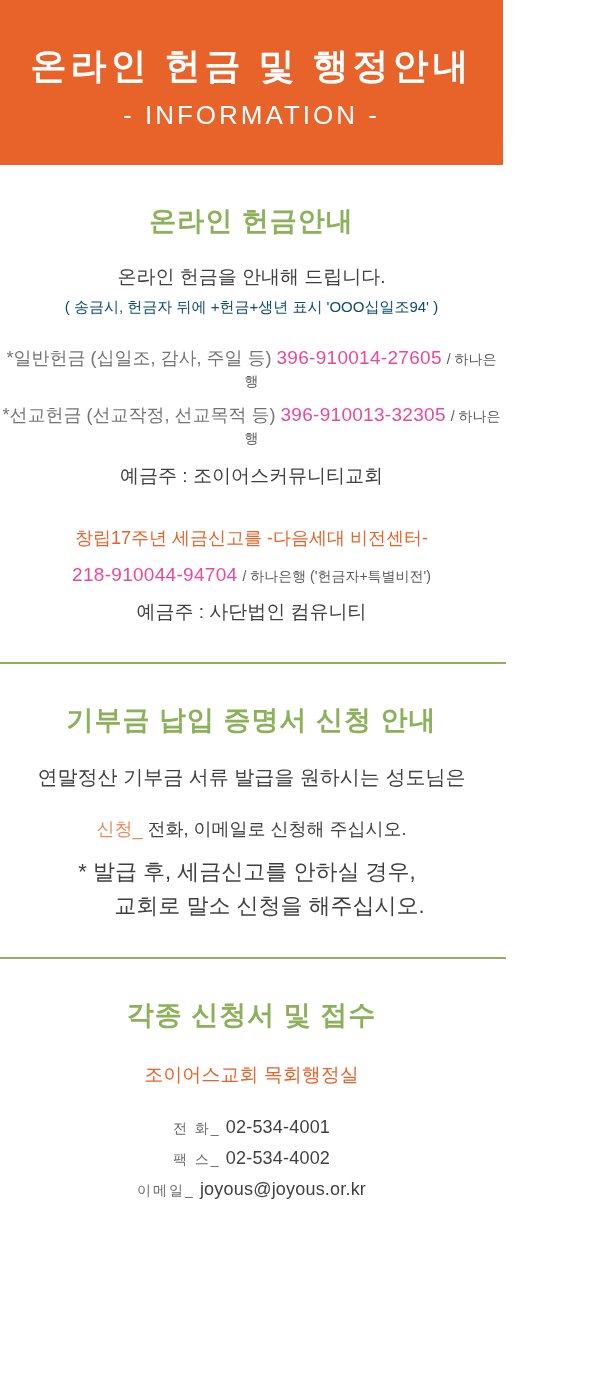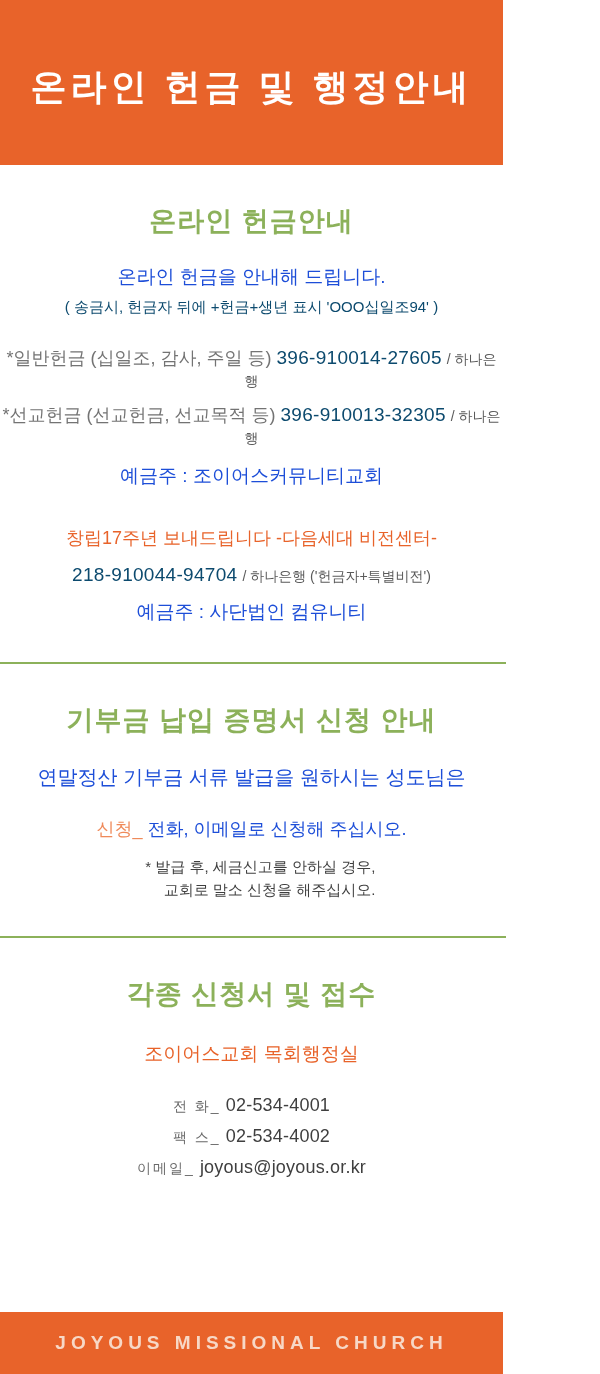--- a/index.html
+++ b/index.html
@@ -91,21 +91,21 @@
   .muted {
     color: #0c4a6e;
   }
   .orange {
     color: #e8632a;
   }
   .orange-light {
     color: #ef8a5a;
   }
   .dark {
-    color: #1d4ed8;
+    color: #404040;
   }
   .sm {
     font-size: 15px;
   }
 
   .gap-sm { height: 10px; }
   .gap-md { height: 20px; }
   .gap-lg { height: 30px; }
 
   .divider {
@@ -115,37 +115,37 @@
     margin: 34px auto 0 auto;
   }
 
   .acct-row {
     margin: 6px 0;
     font-size: 18px;
   }
 
   .acct-num {
     font-size: 19px;
-    color: #0c4a6e;
+    color: #ec4899;
     letter-spacing: 0.3px;
   }
 
   .bank {
     font-size: 14px;
     color: #5a5a5a;
   }
 
   .label-orange {
     color: #737373;
     font-size: 18px;
   }
 
   .indent-note {
-    text-align: right;
-    font-size: 15px;
+    text-align: left;
+    font-size: 22px;
     line-height: 1.55;
     color: #3f3f3f;
   }
   .indent-note .second {
     display: block;
     padding-left: 36px;
   }
 
   .contact-line {
     font-size: 18px;
@@ -174,50 +174,51 @@
     font-weight: bold;
   }
 </style>
 </head>
 <body>
 
 <div class="page">
 
   <div class="header">
     <div class="header-title">온라인 헌금 및 행정안내</div>
+    <div class="header-sub">- INFORMATION -</div>
   </div>
 
   <div class="content">
 
     <div class="section">
       <div class="section-title">온라인 헌금안내</div>
       <div class="line big dark">온라인 헌금을 안내해 드립니다.</div>
       <div class="line sm muted">( 송금시, 헌금자 뒤에 +헌금+생년 표시 'OOO십일조94' )</div>
 
       <div class="gap-md"></div>
 
       <div class="acct-row">
         <span class="label-orange">*일반헌금</span>
         <span class="label-orange paren">(십일조, 감사, 주일 등)</span>
         <span class="acct-num">396-910014-27605</span>
         <span class="bank">/ 하나은행</span>
       </div>
 
       <div class="acct-row">
         <span class="label-orange">*선교헌금</span>
-        <span class="label-orange paren">(선교헌금, 선교목적 등)</span>
+        <span class="label-orange paren">(선교작정, 선교목적 등)</span>
         <span class="acct-num">396-910013-32305</span>
         <span class="bank">/ 하나은행</span>
       </div>
 
       <div class="line big dark" style="margin-top:8px;">예금주 : 조이어스커뮤니티교회</div>
 
       <div class="gap-lg"></div>
 
-      <div class="line orange" style="font-size:18px;">창립17주년 보내드립니다 -다음세대 비전센터-</div>
+      <div class="line orange" style="font-size:18px;">창립17주년 세금신고를 -다음세대 비전센터-</div>
 
       <div class="acct-row" style="margin-top:10px;">
         <span class="acct-num">218-910044-94704</span>
         <span class="bank">/ 하나은행 ('헌금자+특별비전')</span>
       </div>
 
       <div class="line big dark" style="margin-top:6px;">예금주 : 사단법인 컴유니티</div>
     </div>
 
     <div class="divider"></div>
@@ -258,17 +259,14 @@
         <span>02-534-4002</span>
       </div>
       <div class="contact-line">
         <span class="contact-key">이메일_</span>
         <span>joyous@joyous.or.kr</span>
       </div>
     </div>
 
   </div>
 
-  <div class="footer">
-    <div class="footer-text">JOYOUS MISSIONAL CHURCH</div>
-  </div>
 
 </div>
 
 </body></html>

